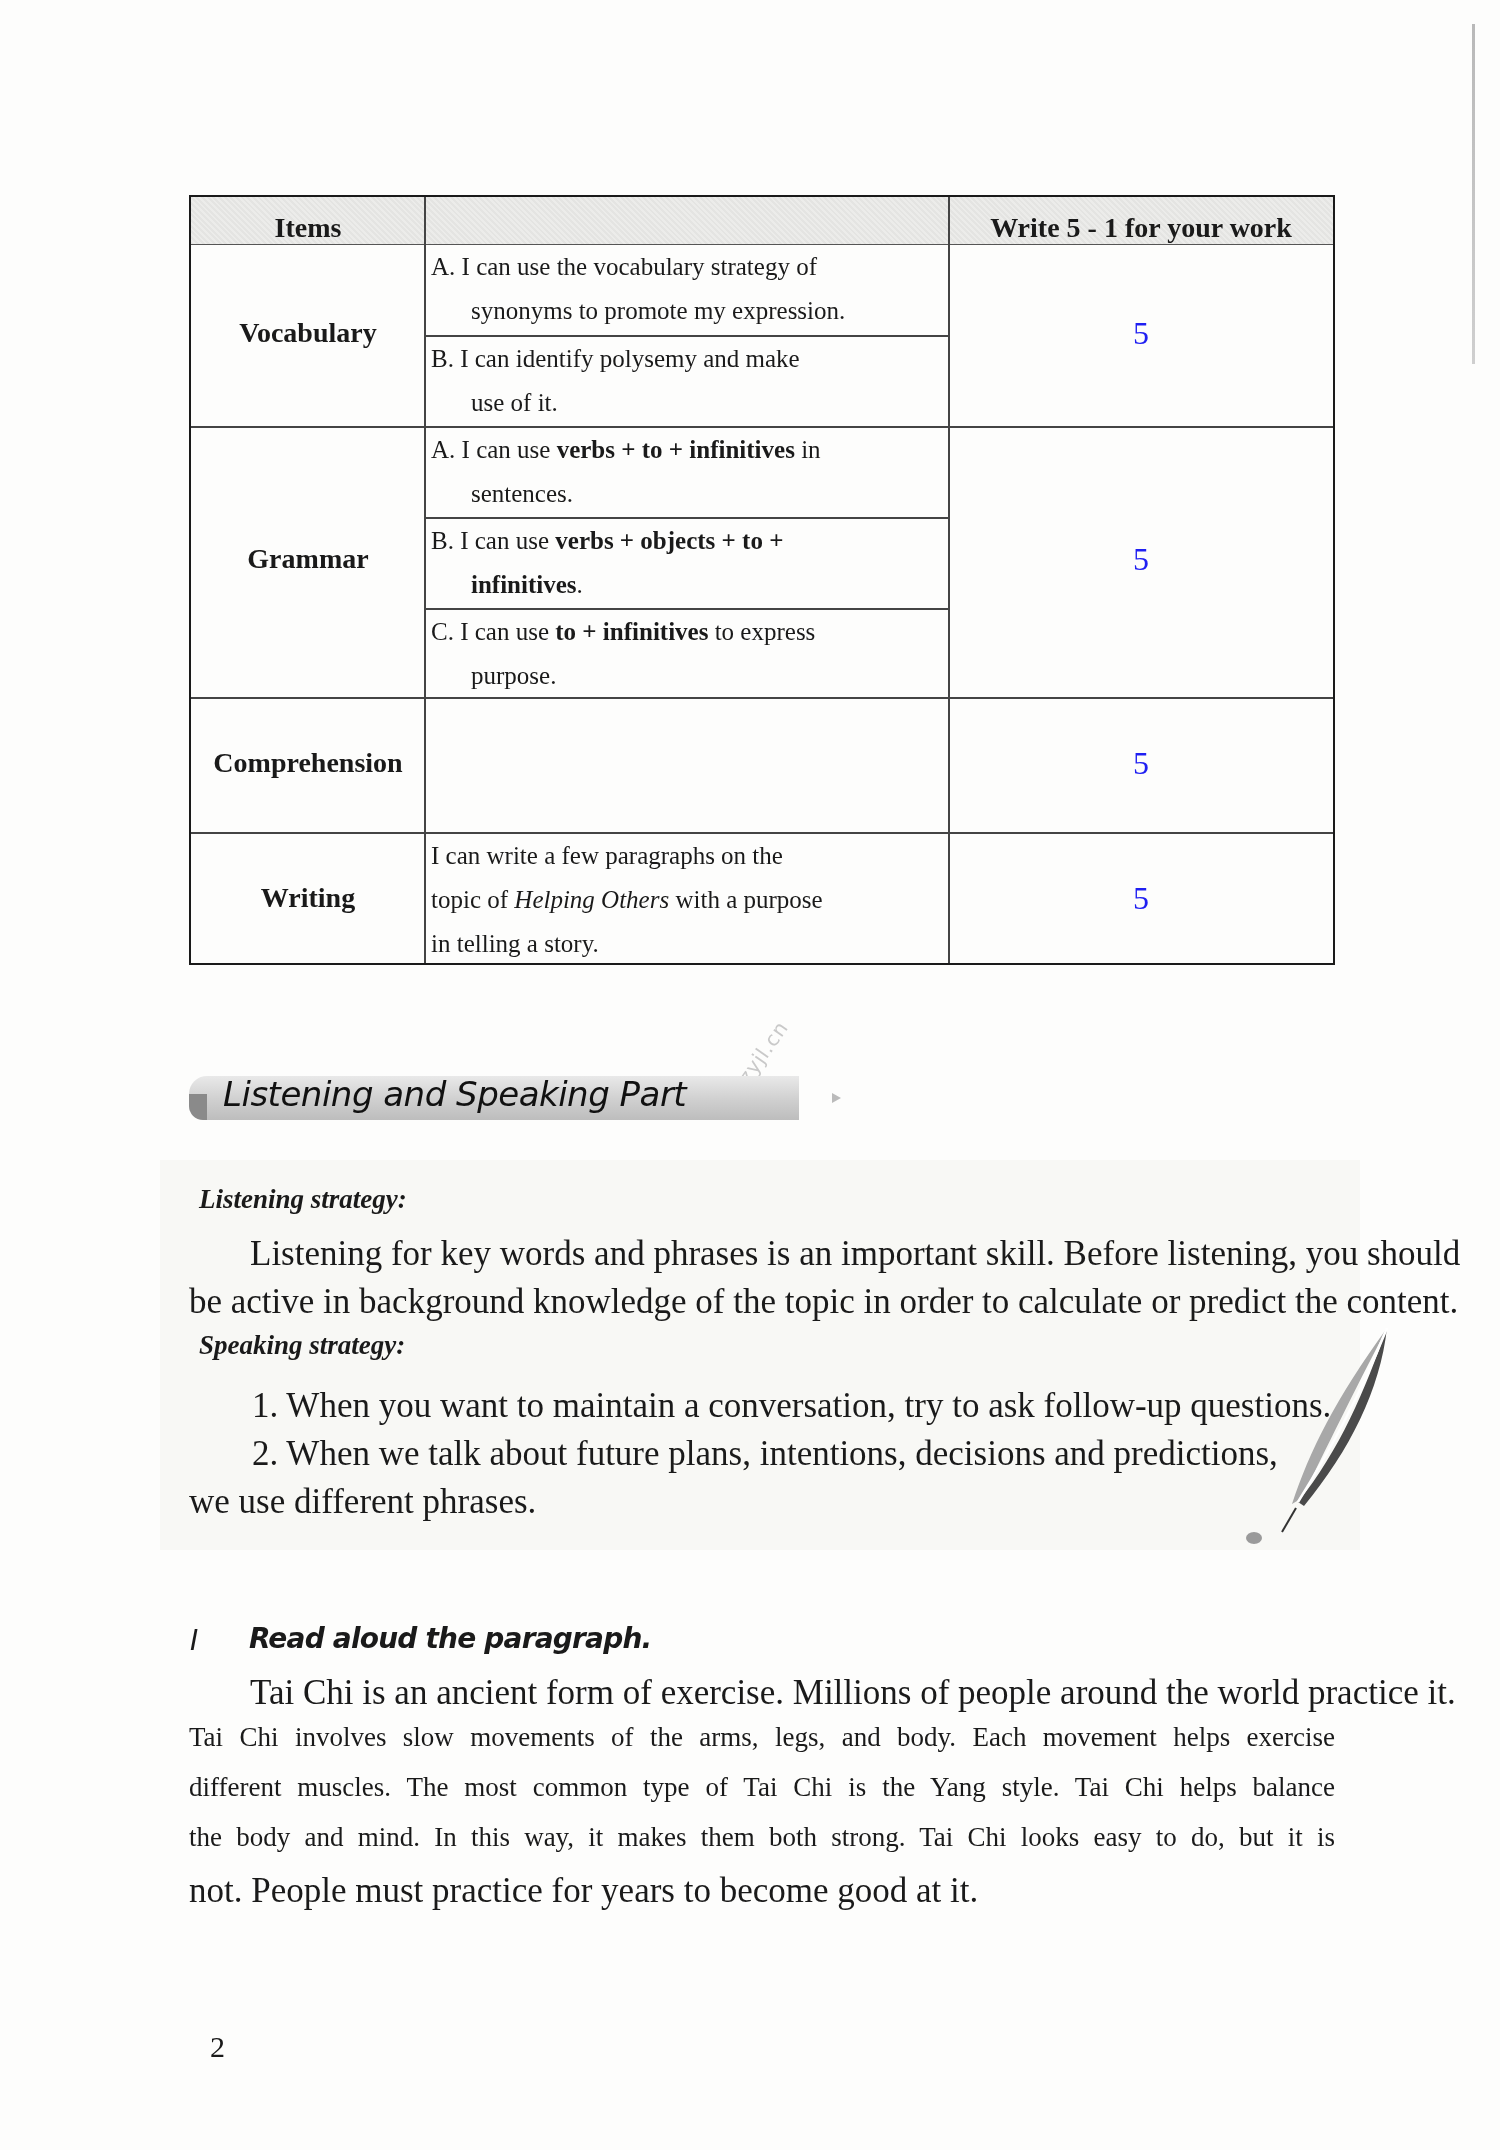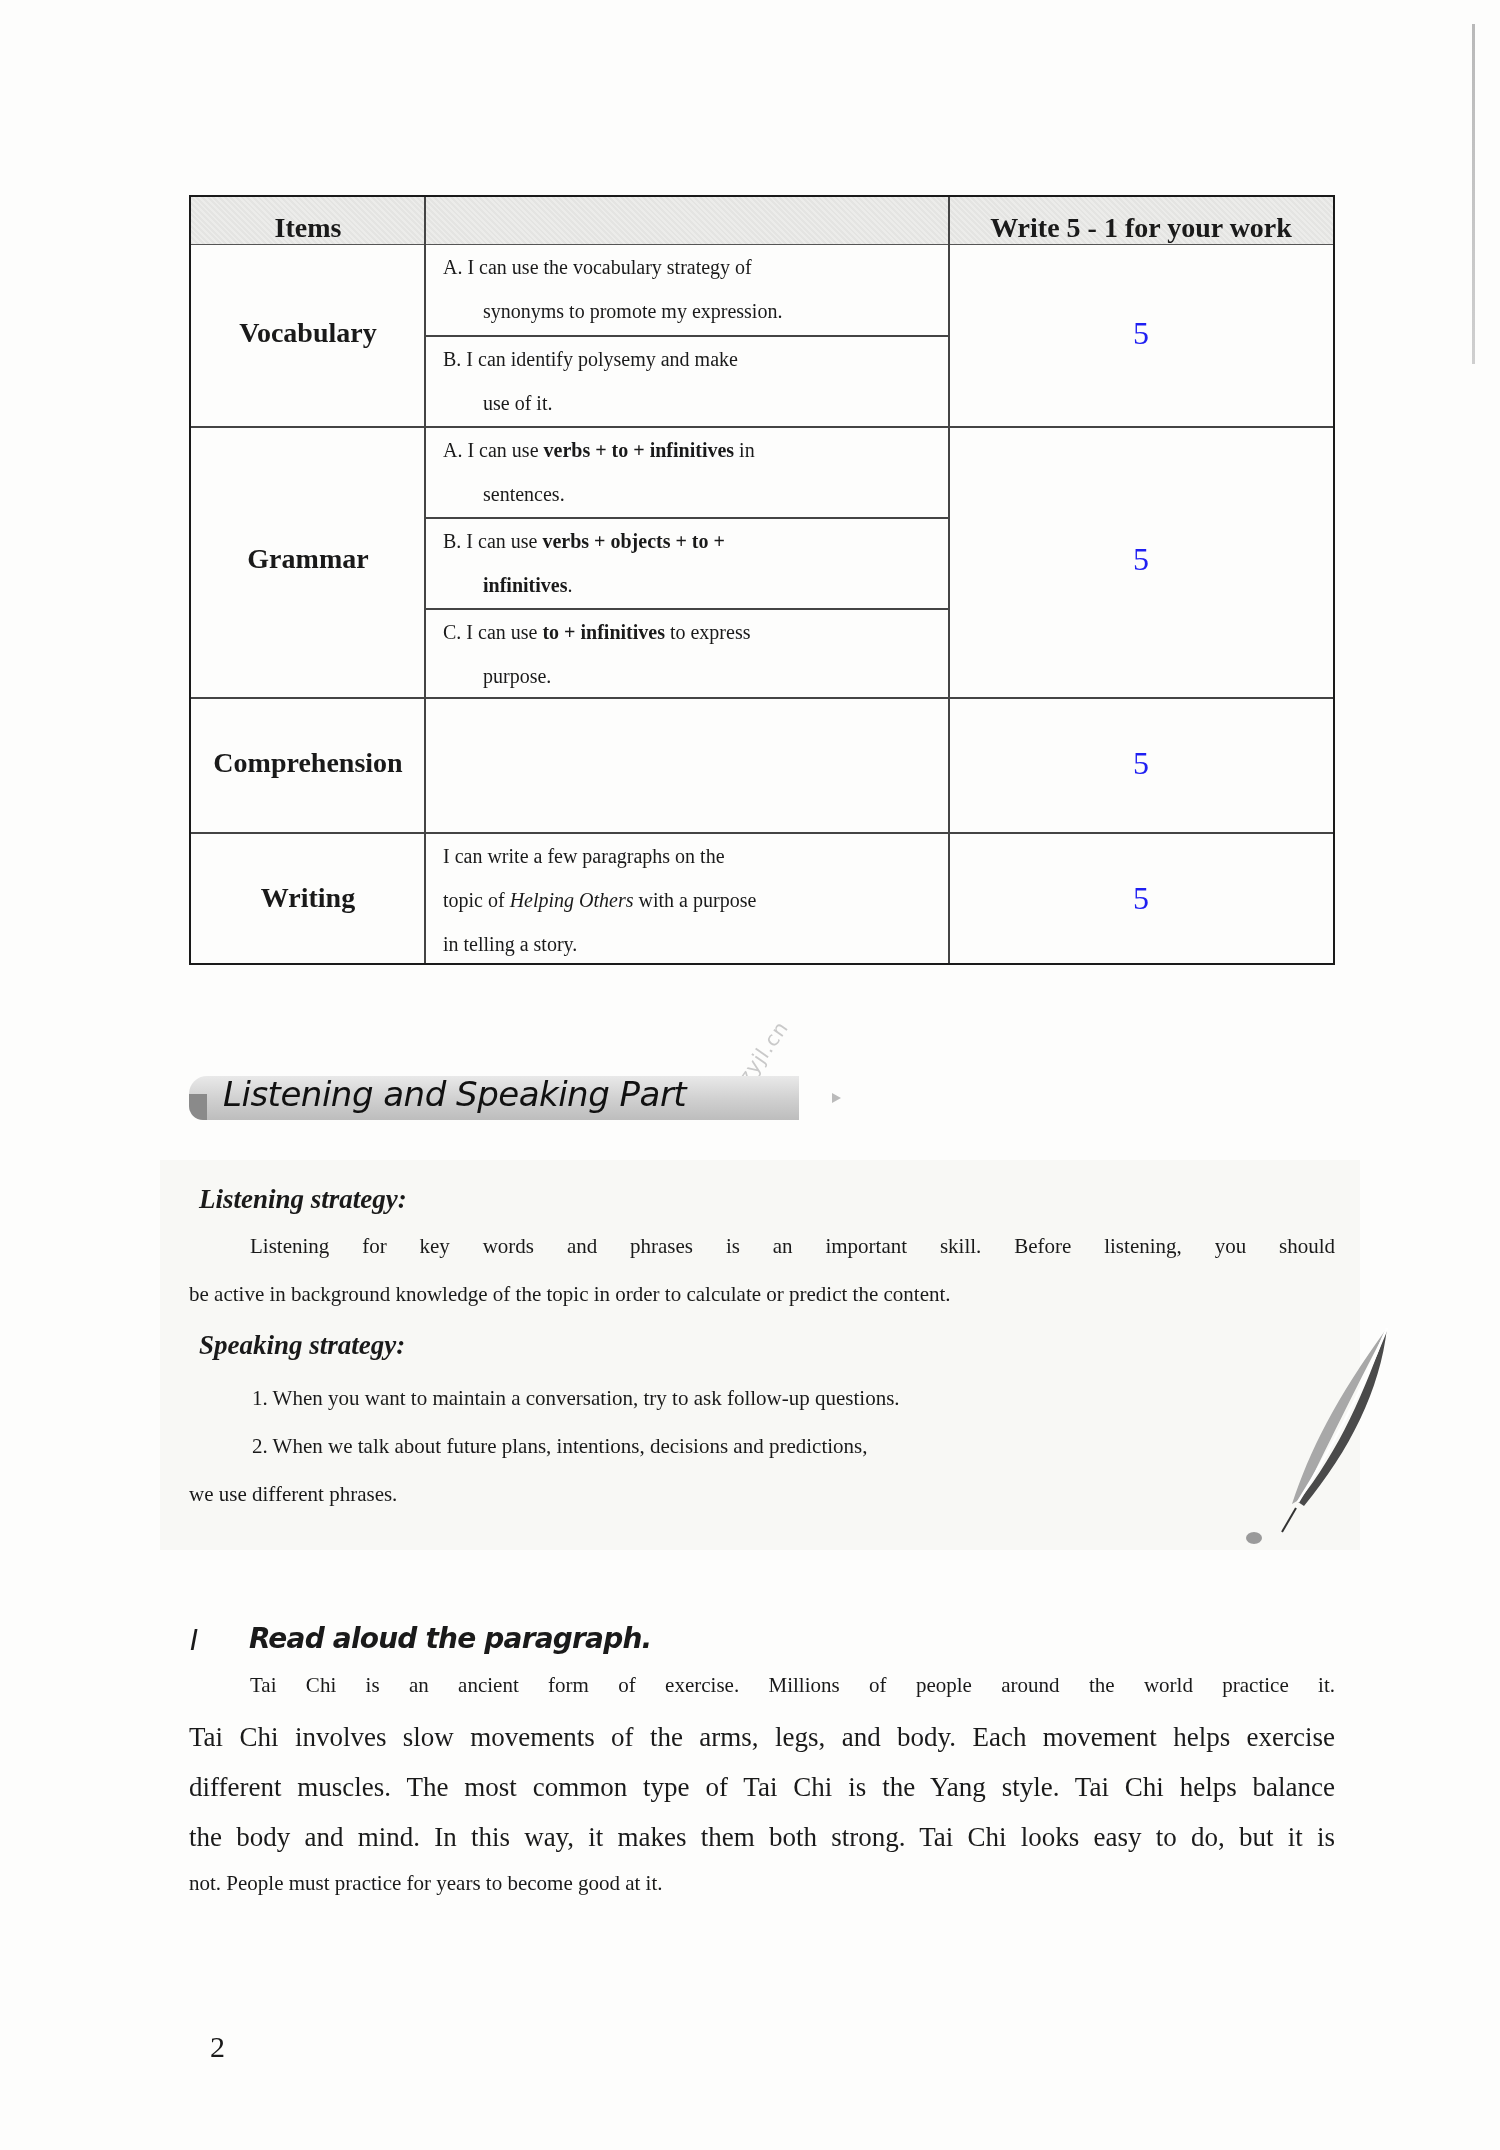--- a/index.html
+++ b/index.html
@@ -27,22 +27,22 @@
     position: absolute; top: 0; height: 47px; line-height: 47px; text-align: center;
     font-weight: bold; font-size: 28px; margin-top: 7px;
   }
   .vline { position: absolute; width: 1.5px; background: #444; }
   .hline { position: absolute; height: 1.5px; background: #444; }
   .item-label {
     position: absolute; left: 0; width: 234px; text-align: center;
     font-weight: bold; font-size: 28px;
   }
   .skill {
-    position: absolute; left: 252px; width: 504px;
-    font-size: 20px; line-height: 44px; text-align: justify;
+    position: absolute; left: 240px; width: 504px;
+    font-size: 25px; line-height: 44px; text-align: justify;
     text-indent: -40px; padding-left: 40px; box-sizing: border-box;
   }
   .skill b { font-weight: bold; }
   .score {
     position: absolute; left: 758px; width: 384px; text-align: center;
     color: #1f1ff2; font-size: 32px;
   }
   .watermark {
     position: absolute; left: 728px; top: 1040px; transform: rotate(-55deg);
     color: #c9c9c9; font-family: "DejaVu Sans", sans-serif; font-size: 20px;
@@ -69,21 +69,21 @@
   }
   
   .strat-bg {
     position: absolute; left: 160px; top: 1160px; width: 1200px; height: 390px;
     background: #f8f8f5;
   }
   .sub-head {
     position: absolute; left: 179px; font-style: italic; font-weight: bold; font-size: 27px; margin-left: 20px;
   }
   .body-line {
-    position: absolute; font-size: 21px; white-space: nowrap;
+    position: absolute; font-size: 35px; white-space: nowrap;
   }
   .justify {
     position: absolute; left: 189px; width: 1146px; font-size: 27px;
     text-align: justify; text-align-last: justify; white-space: nowrap;
   }
   
   .feather { position: absolute; left: 1240px; top: 1320px; width: 160px; height: 230px; }
   
   .ex-num {
     position: absolute; left: 190px; top: 1624px;

